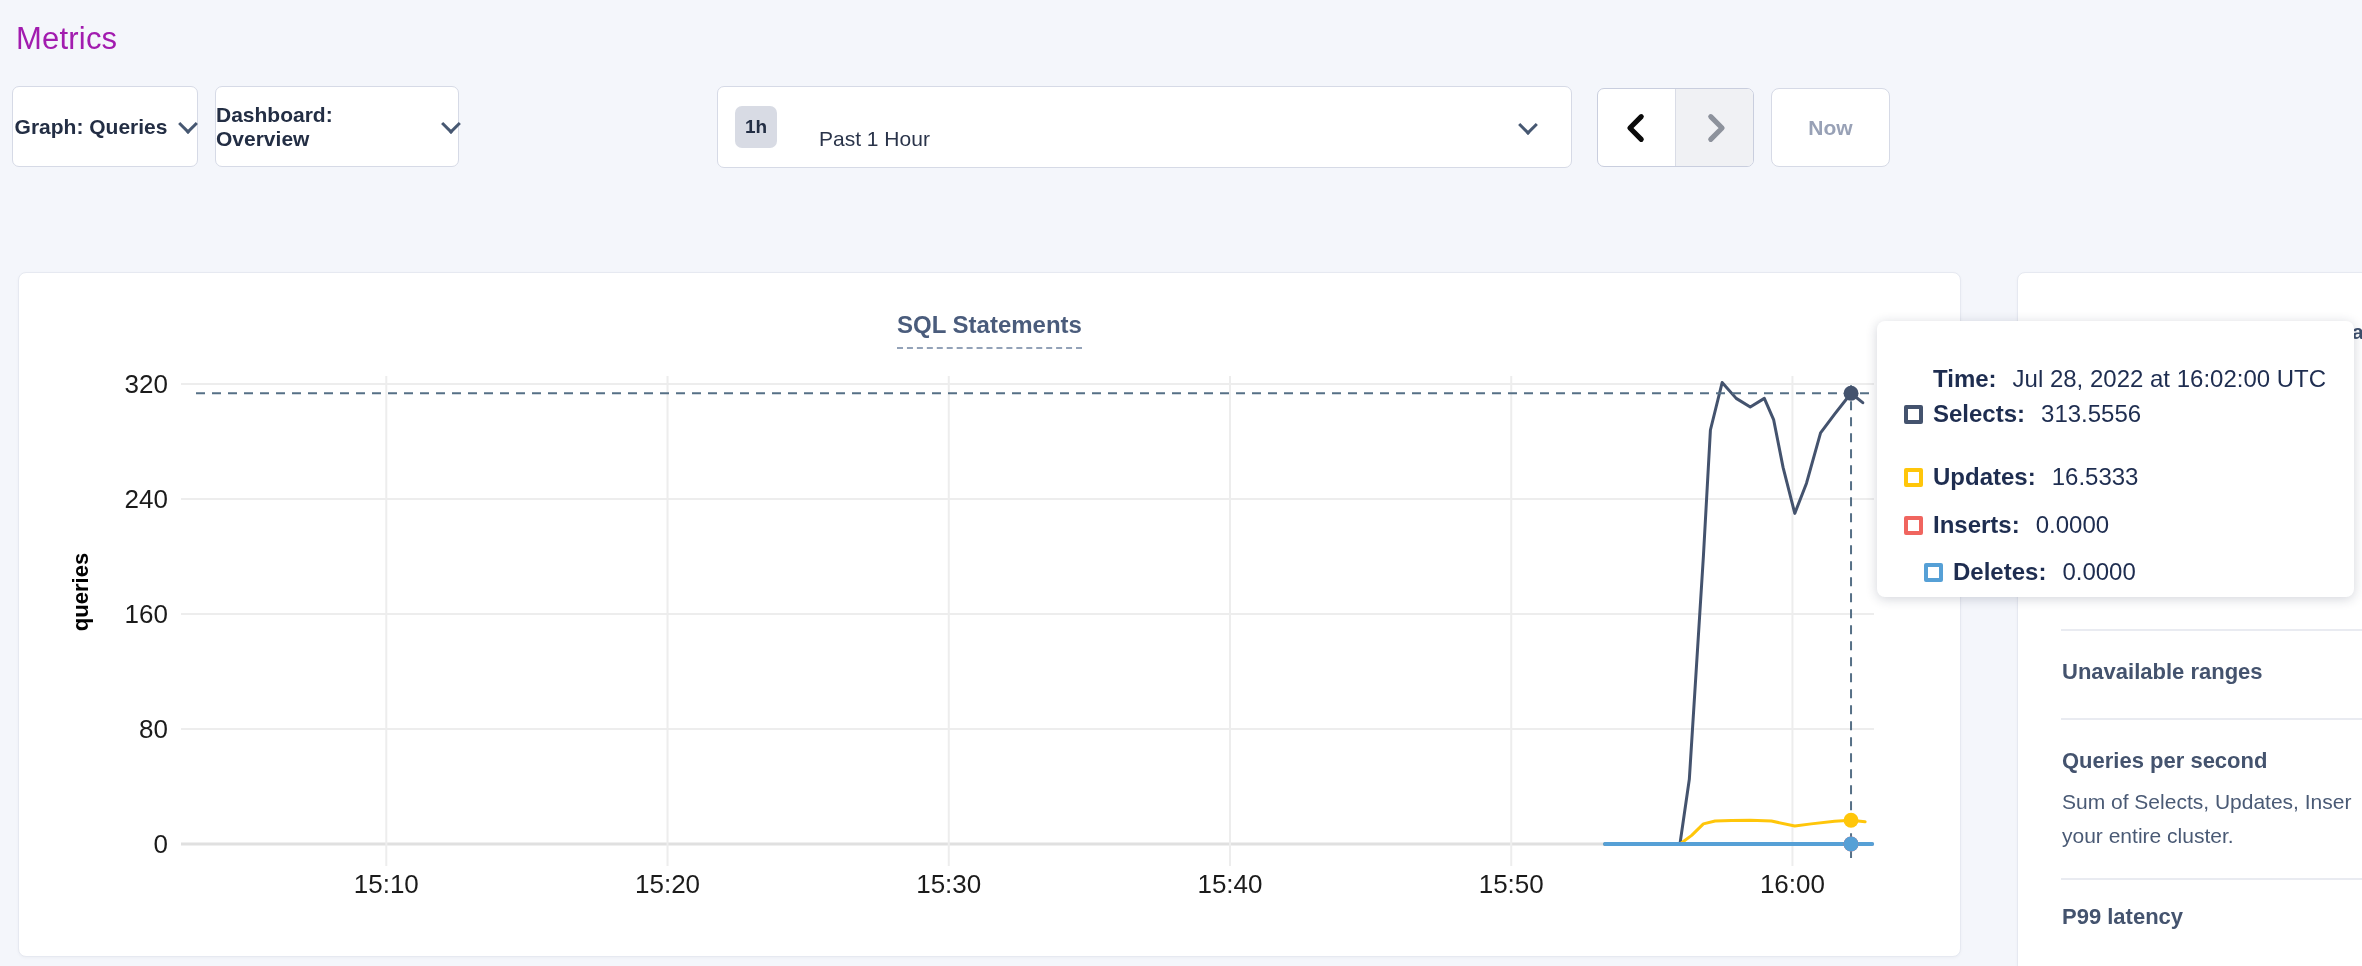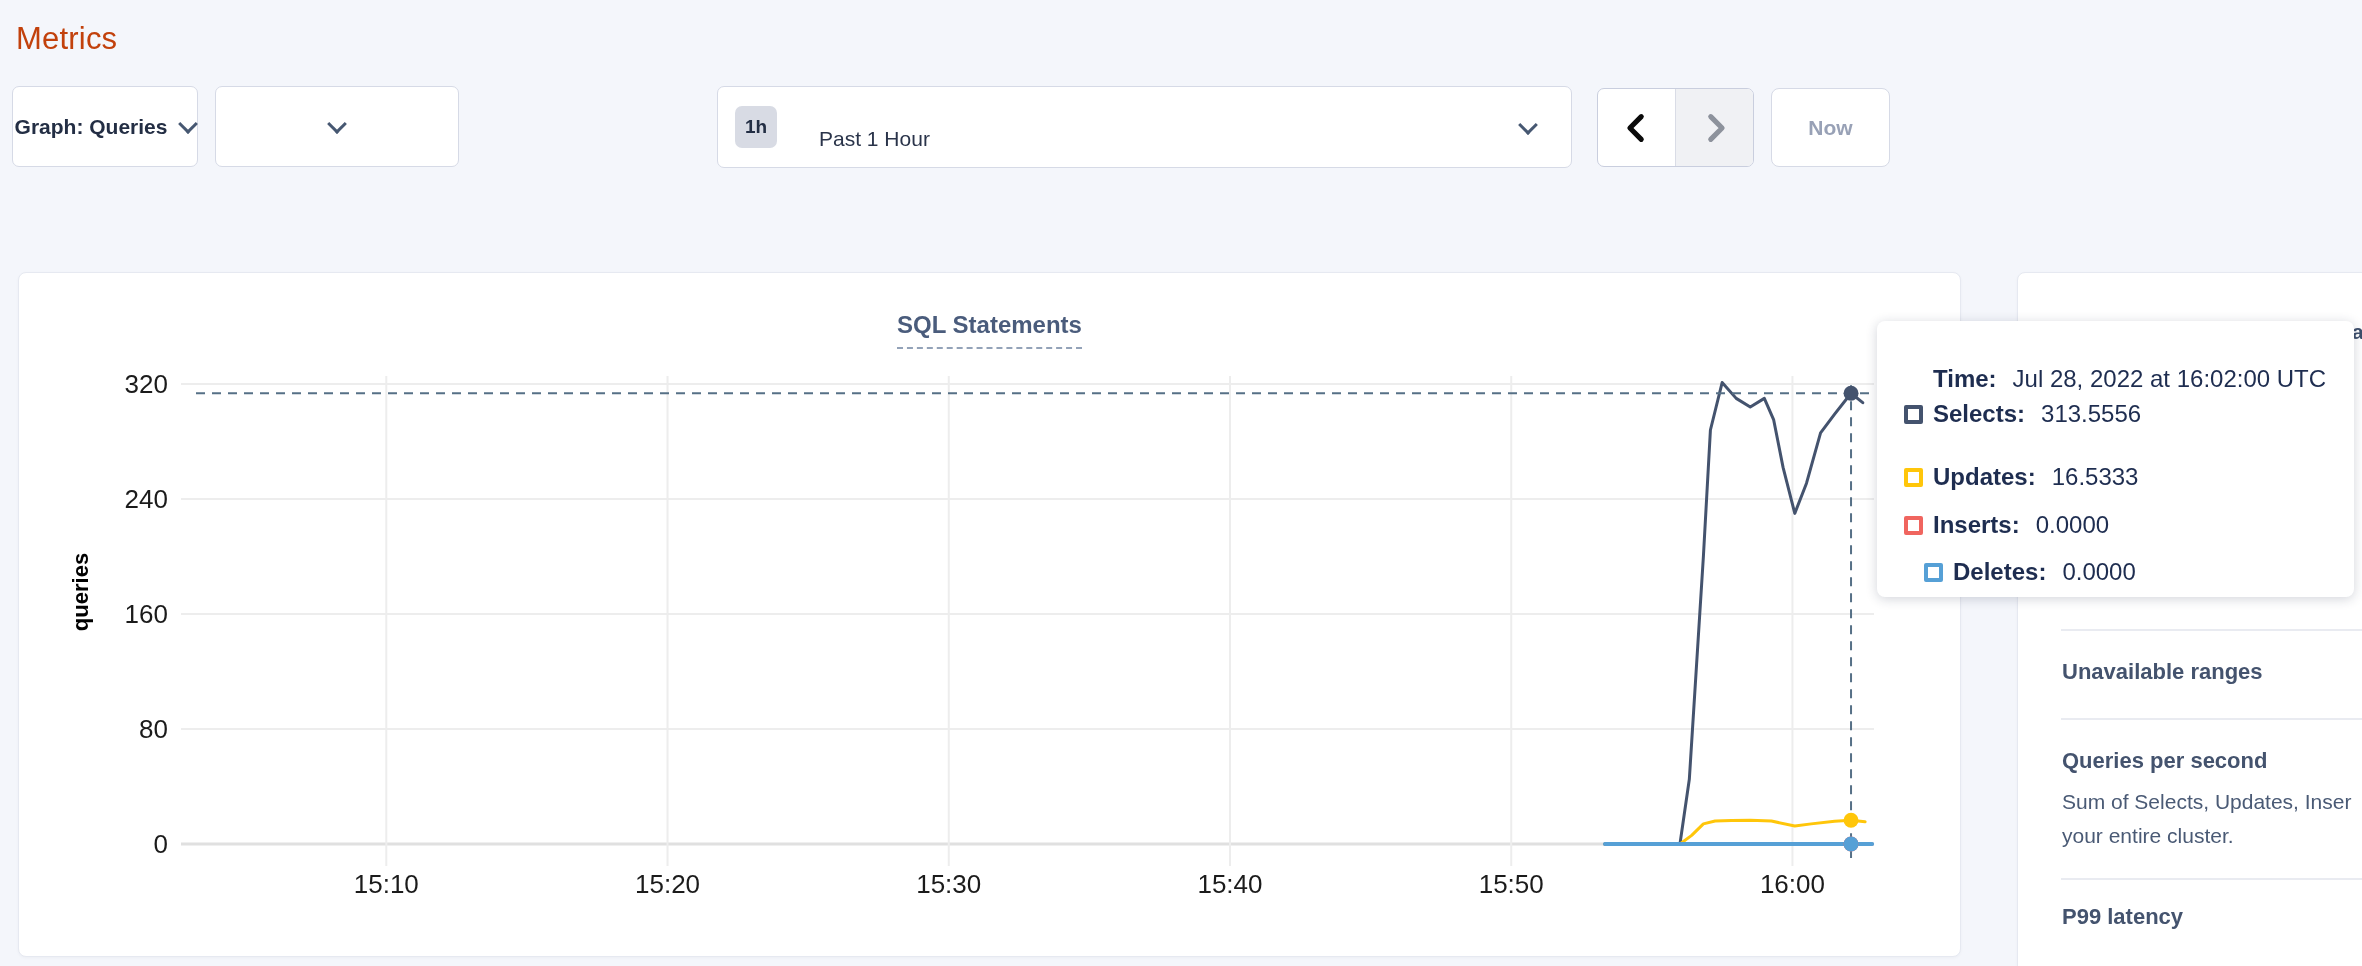--- a/index.html
+++ b/index.html
@@ -4,21 +4,21 @@
 <style>
   html,body{margin:0;padding:0;}
   body{
     width:2362px;height:966px;position:relative;overflow:hidden;
     background:#f4f6fb;
     font-family:"Liberation Sans","DejaVu Sans",sans-serif;
     color:#232e44;
   }
   .abs{position:absolute;}
   
-  .page-title{left:16px;top:0px;font-size:31px;font-weight:500;color:#c2410c;letter-spacing:.2px;text-align:right;}
+  .page-title{left:16px;top:0px;font-size:31px;font-weight:500;color:#a21caf;letter-spacing:.2px;text-align:right;}
   .btn{
     background:#fff;border:1px solid #d6dae6;border-radius:7px;
     display:flex;align-items:center;justify-content:center;
     font-size:21px;color:#232e44;box-sizing:border-box;cursor:pointer;gap:25px;
   }
   .btn-dropdown{font-weight:700;gap:14px;}
   .chev{width:11px;height:11px;border-right:3px solid #475872;border-bottom:3px solid #475872;
         transform:rotate(45deg);margin-top:-6px;}
   .time-select{justify-content:flex-start;padding-left:17px;position:absolute;}
   .time-badge{background:#d8dbe4;border-radius:7px;width:42px;height:42px;
@@ -57,20 +57,21 @@
 <body>
 
 <h1 class="abs page-title">Metrics</h1>
 
 <div class="abs btn btn-dropdown" style="left:12px;top:86px;width:186px;height:81px;">
   <span>Graph: Queries</span>
   <span class="chev"></span>
 </div>
 
 <div class="abs btn btn-dropdown" style="left:215px;top:86px;width:244px;height:81px;">
+  <span>Dashboard: Overview</span>
   <span class="chev"></span>
 </div>
 
 <div class="abs btn time-select" style="left:717px;top:86px;width:855px;height:82px;">
   <span class="time-badge">1h</span>
   <span class="time-label">Past 1 Hour</span>
   <span class="chev time-chev"></span>
 </div>
 
 <div class="abs pager" style="left:1597px;top:88px;">

